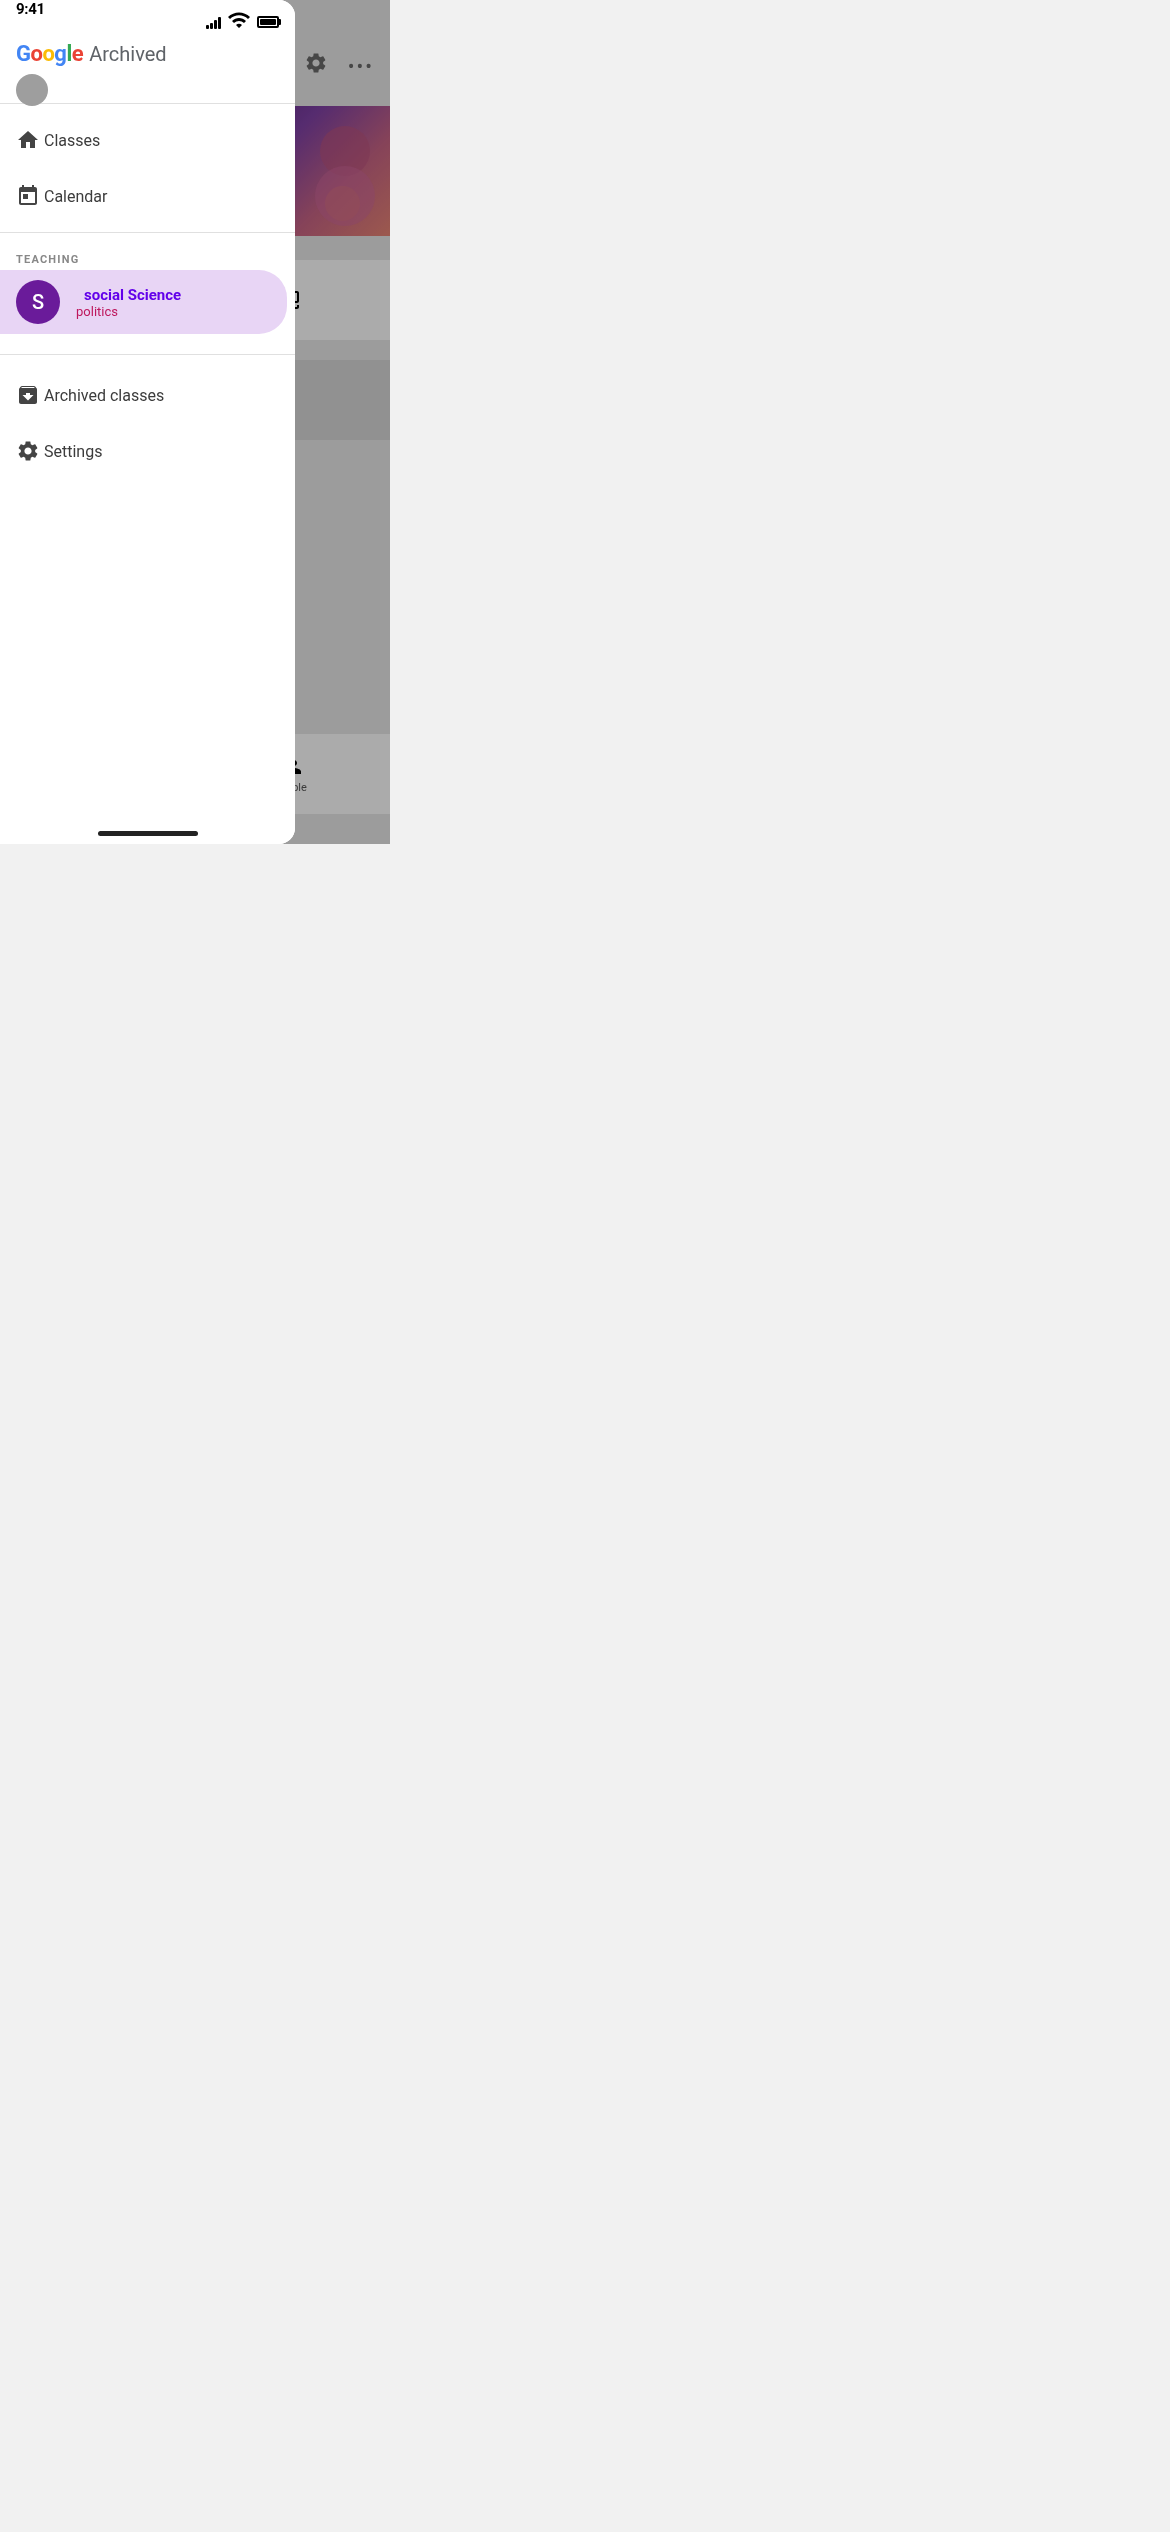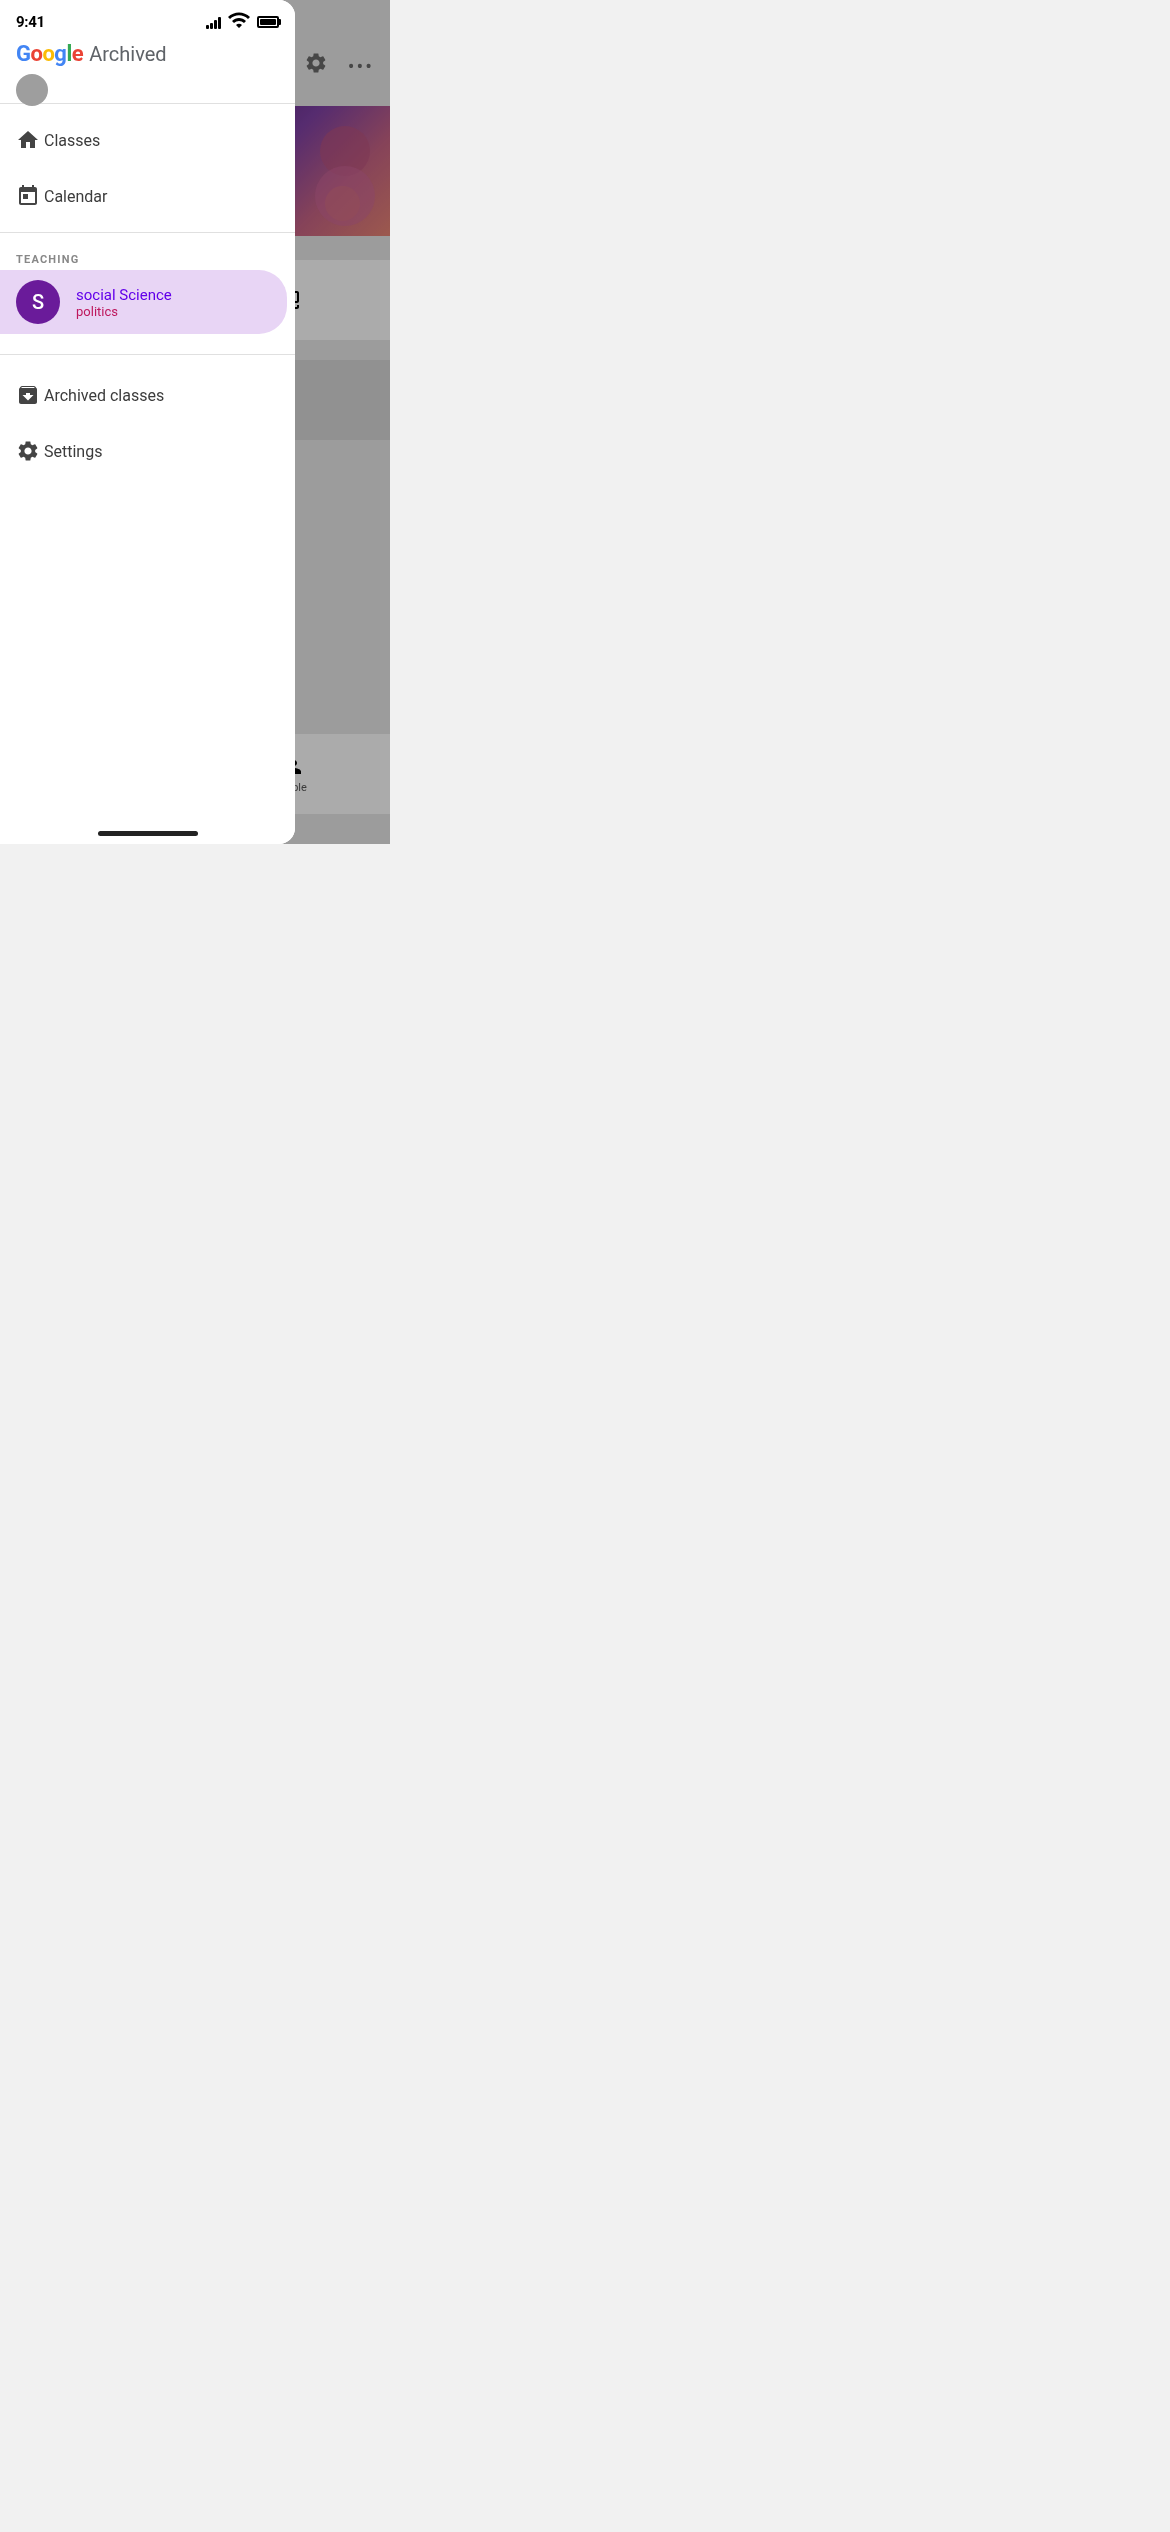--- a/index.html
+++ b/index.html
@@ -128,21 +128,20 @@
       border-radius: 0 16px 16px 0;
       overflow: hidden;
       display: flex;
       flex-direction: column;
     }
 
     
     .status-bar {
       height: 44px;
       display: flex;
-      align-items: center;
       padding: 0 16px;
       background: #ffffff;
     }
 
     .status-time {
       font-size: 15px;
       font-weight: 700;
       color: #000;
       letter-spacing: -0.3px;
     }
@@ -257,22 +256,23 @@
       flex-shrink: 0;
     }
 
     .class-info {
       display: flex;
       flex-direction: column;
     }
 
     .class-name {
       font-size: 15px;
-      font-weight: 400;
+      font-weight: 700;
       color: #6200ea;
+      margin-left: 8px;
     }
 
     .class-subtitle {
       font-size: 13px;
       color: #be185d;
       font-weight: 400;
     }
 
     
     .home-indicator {

